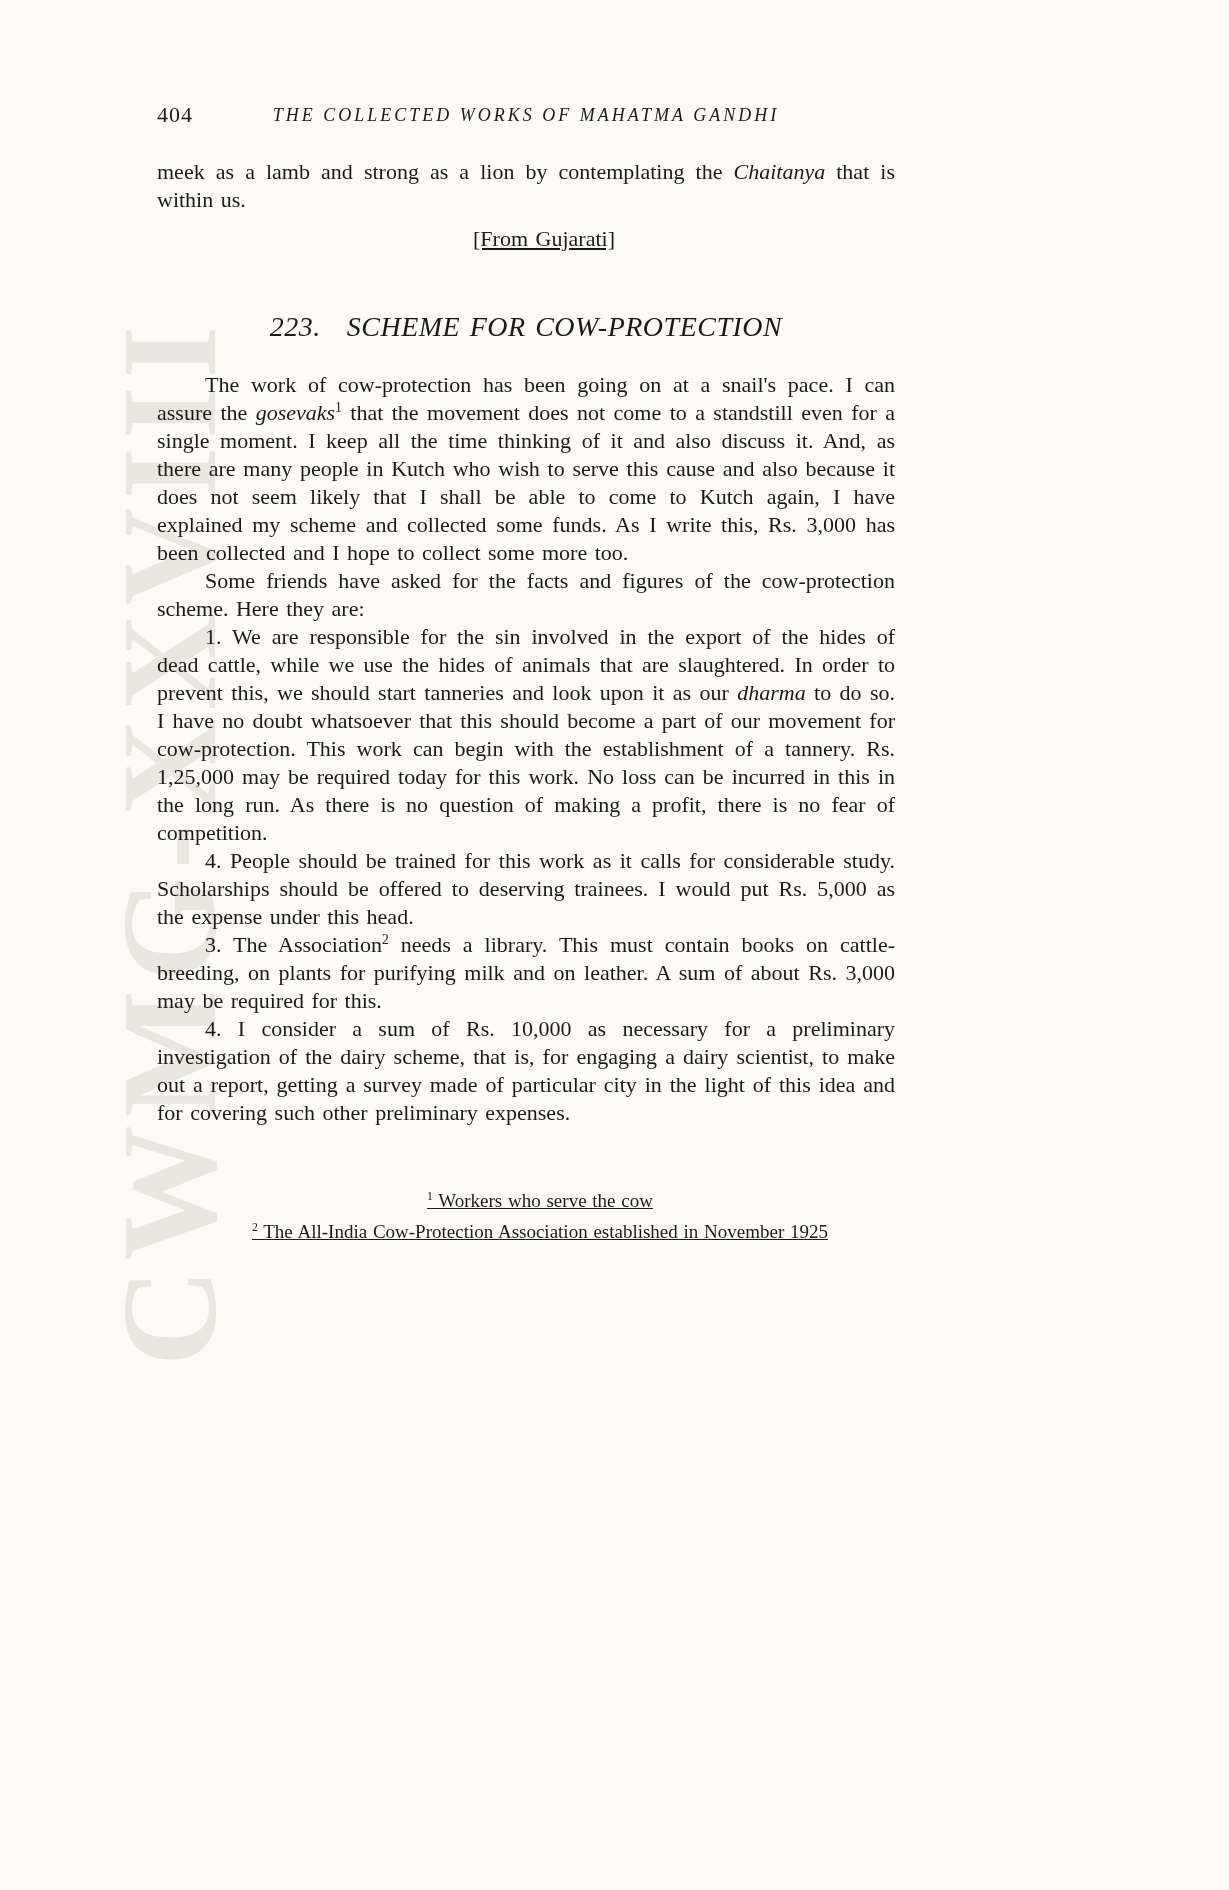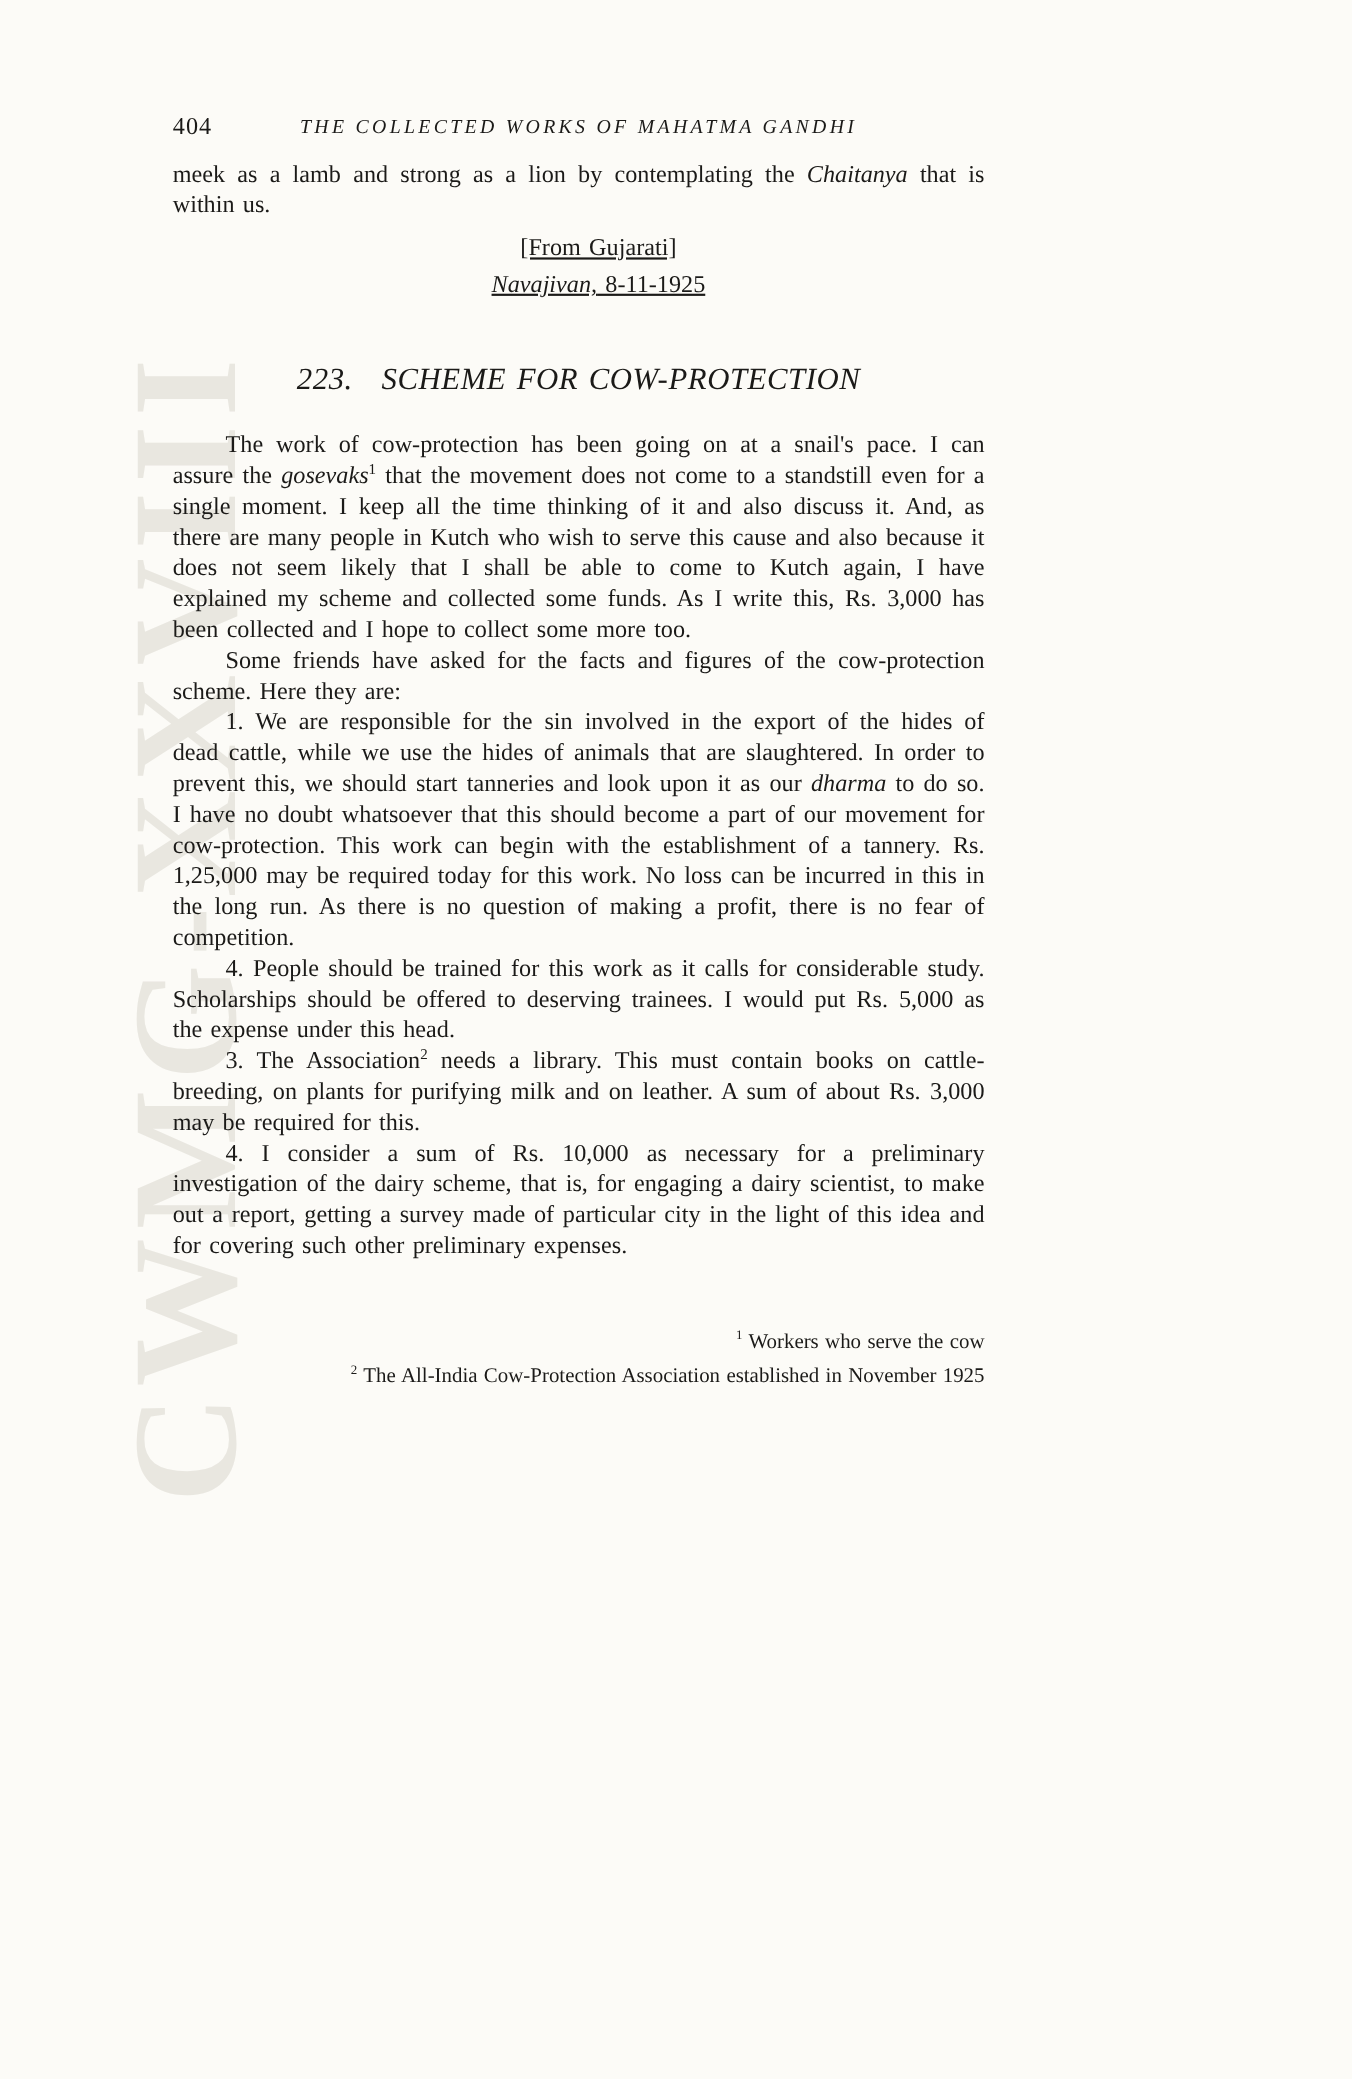--- a/index.html
+++ b/index.html
@@ -32,21 +32,21 @@
   .page {
     position: absolute;
     inset: 0;
     z-index: 1;
     padding: 100px 334px 0 157px;
   }
 
   .running-header {
     position: relative;
     height: 30px;
-    margin-bottom: 14px;
+    margin-bottom: 28px;
   }
   .page-number {
     position: absolute;
     left: 0;
     top: 2px;
     font-size: 22px;
     letter-spacing: 1px;
   }
   .running-title {
     text-align: center;
@@ -91,43 +91,43 @@
   }
   em { font-style: italic; }
 
   .footnotes {
     margin-top: 58px;
     font-size: 19px;
     line-height: 31px;
   }
   .footnote {
     margin-left: 28px;
-    text-align: right;
+    text-align: center;
     word-spacing: 1px;
+    text-decoration: underline;
   }
 </style>
 </head>
 <body>
 
 <div class="watermark">CWMG-XXVIII</div>
 
 <div class="page">
 
   <header class="running-header">
     <span class="page-number">404</span>
     <div class="running-title">THE COLLECTED WORKS OF MAHATMA GANDHI</div>
   </header>
 
   <section class="body-text">
 
     <p class="para"><span>meek as a lamb and strong as a lion by contemplating the </span><em>Chaitanya</em><span> that is within us.</span></p>
 
     <div class="source-block">
       <p class="source-line">[From Gujarati]</p>
-      <p class="source-line"><em>Navajivan,</em><span> 8-11-1925</span></p>
     </div>
 
     <h2 class="article-heading"><span>223.</span><span class="heading-gap"></span><span>SCHEME FOR COW-PROTECTION</span></h2>
 
     <p class="para indent"><span>The work of cow-protection has been going on at a snail's pace. I can assure the </span><em>gosevaks</em><sup>1</sup><span> that the movement does not come to a standstill even for a single moment. I keep all the time thinking of it and also discuss it. And, as there are many people in Kutch who wish to serve this cause and also because it does not seem likely that I shall be able to come to Kutch again, I have explained my scheme and collected some funds. As I write this, Rs. 3,000 has been collected and I hope to collect some more too.</span></p>
     <p class="para indent"><span>Some friends have asked for the facts and figures of the cow-protection scheme. Here they are:</span></p>
     <p class="para indent"><span>1. We are responsible for the sin involved in the export of the hides of dead cattle, while we use the hides of animals that are slaughtered. In order to prevent this, we should start tanneries and look upon it as our </span><em>dharma</em><span> to do so. I have no doubt whatsoever that this should become a part of our movement for cow-protection. This work can begin with the establishment of a tannery. Rs. 1,25,000 may be required today for this work. No loss can be incurred in this in the long run. As there is no question of making a profit, there is no fear of competition.</span></p>
     <p class="para indent"><span>4. People should be trained for this work as it calls for considerable study. Scholarships should be offered to deserving trainees. I would put Rs. 5,000 as the expense under this head.</span></p>
     <p class="para indent"><span>3. The Association</span><sup>2</sup><span> needs a library. This must contain books on cattle-breeding, on plants for purifying milk and on leather. A sum of about Rs. 3,000 may be required for this.</span></p>
     <p class="para indent"><span>4. I consider a sum of Rs. 10,000 as necessary for a preliminary investigation of the dairy scheme, that is, for engaging a dairy scientist, to make out a report, getting a survey made of particular city in the light of this idea and for covering such other preliminary expenses.</span></p>

